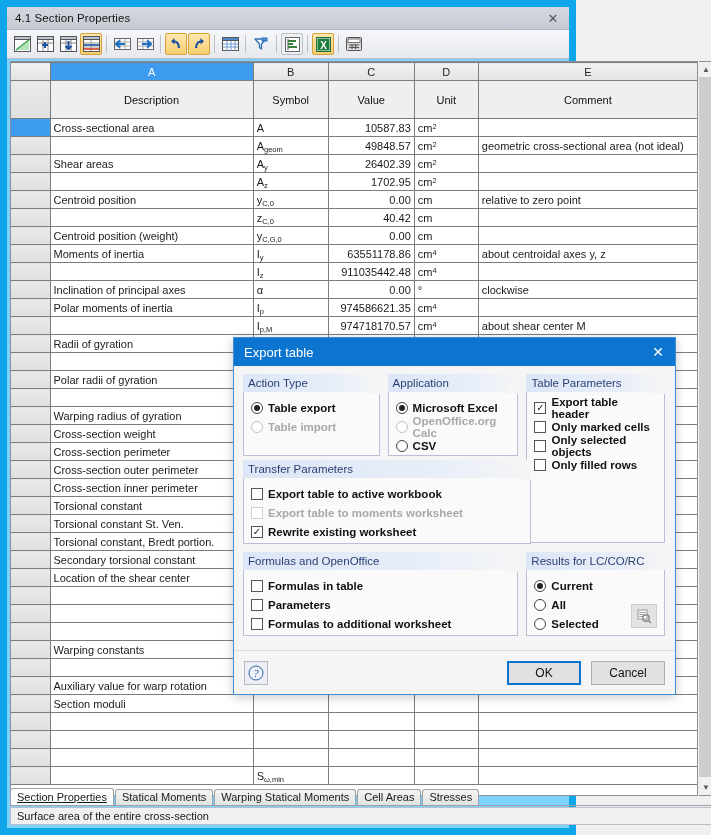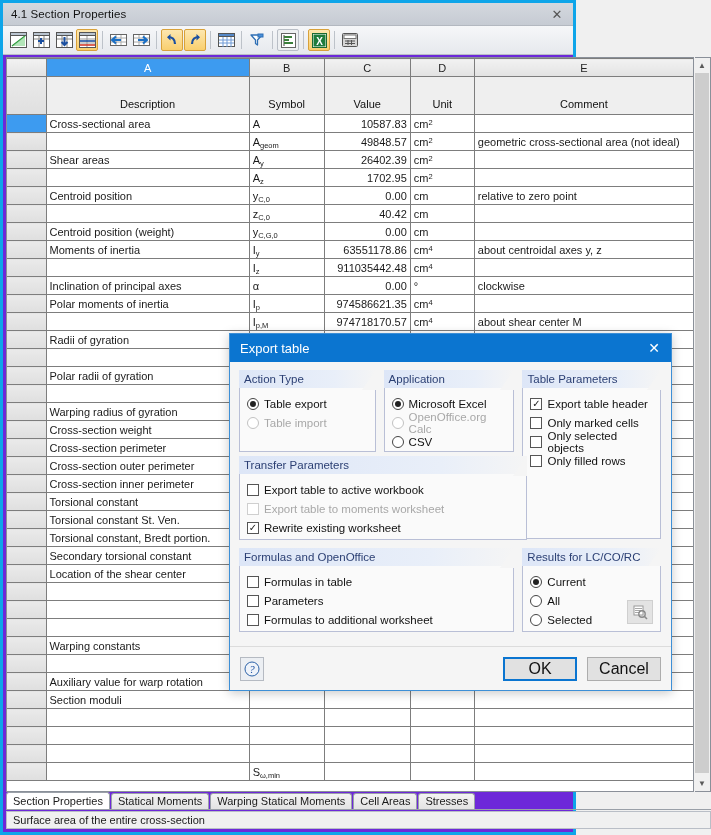--- a/index.html
+++ b/index.html
@@ -4,21 +4,21 @@
 <style>
   html,body{margin:0;padding:0;}
   body{
     width:711px;height:835px;overflow:hidden;
     font-family:"Liberation Sans","DejaVu Sans",sans-serif;
     font-size:11px;color:#1a1a1a;
     background:#f0f0f0;
   }
   .app{
     position:relative;width:576px;height:835px;box-sizing:border-box;
-    border:3px solid #0ea5e9;background:#6d28d9;
+    border:7px solid #0ea5e9;background:#7dd3fc;
   }
 
   
   .titlebar{
     height:22px;background:linear-gradient(to bottom,#d4d8de 0%,#c6cbd3 100%);
     border-bottom:1px solid #b3b8c0;
     display:flex;align-items:center;padding:0 4px 0 8px;
     font-size:11.5px;color:#141414;
   }
   .titlebar .ttl{flex:1;letter-spacing:.1px;}
@@ -59,21 +59,21 @@
     border-top:1px solid #7d7d7d;
   }
   th.colh.sel{background:#3d9bf0;color:#fff;}
   td.rowh{
     background:linear-gradient(to bottom,#eaeaea,#dfdfdf);
     border-right:1px solid #7d7d7d;
   }
   td.rowh.sel{background:#3d9bf0;}
   tr.hdr td{
     background:#efefef;text-align:center;height:38px;vertical-align:bottom;
-    padding-bottom:4px;color:#111;
+    padding-bottom:12px;color:#111;
   }
   tr.hdr td.rowh{background:linear-gradient(to bottom,#eaeaea,#dfdfdf);}
   .c-desc{text-align:left;}
   .c-sym{text-align:left;}
   .c-val{text-align:right;padding-right:4px;}
   .c-unit{text-align:left;}
   .c-com{text-align:left;margin-top:23px;}
   sub{font-size:7.5px;vertical-align:baseline;position:relative;top:2px;}
   sup{font-size:7.5px;vertical-align:baseline;position:relative;top:-3px;}
 
@@ -92,21 +92,21 @@
     position:absolute;left:3px;bottom:22px;width:705px;height:17px;
     display:flex;align-items:flex-end;gap:1px;
     border-bottom:1px solid #9aa0a8;
   }
   .tab{
     height:16px;line-height:15px;padding:0 6px;font-size:11px;
     background:linear-gradient(to bottom,#f4f4f4,#e3e3e3);
     border:1px solid #9aa0a8;border-bottom:none;
     border-radius:3px 3px 0 0;box-sizing:border-box;color:#1a1a1a;
   }
-  .tab.active{background:#ffffff;height:17px;line-height:16px;}
+  .tab.active{background:#ffffff;height:17px;line-height:16px;text-decoration:underline;}
 
   
   .statusbar{
     position:absolute;left:3px;bottom:3px;width:705px;height:18px;
     background:#f0f0f0;border:1px solid #b9bec6;box-sizing:border-box;
     display:flex;align-items:center;padding:0 6px;font-size:11px;color:#1a1a1a;
   }
 
   
   .dlg{
@@ -130,21 +130,21 @@
   }
   .gbox-h::after{
     content:"";position:absolute;right:0;top:0;border-style:solid;
     border-width:0 0 20px 14px;border-color:transparent transparent #f5f5f5 transparent;
   }
   .gbox-b{
     border:1px solid #b9bfd6;border-top:none;background:#fafafa;
     padding:6px 6px 6px 7px;box-sizing:border-box;
   }
 
-  .row{display:flex;align-items:center;height:19px;font-size:11.5px;color:#111;}
+  .row{display:flex;align-items:center;height:19px;font-size:11.5px;color:#111;font-weight:bold;}
   .row.dis{color:#a8a8a8;}
   .radio{
     width:12px;height:12px;border-radius:50%;border:1.5px solid #444;
     box-sizing:border-box;margin-right:5px;background:#fff;flex:none;
     display:flex;align-items:center;justify-content:center;
   }
   .radio.on::after{content:"";width:6px;height:6px;border-radius:50%;background:#222;}
   .radio.dis{border-color:#c2c2c2;}
   .chk{
     width:12px;height:12px;border:1px solid #555;background:#fff;
@@ -170,21 +170,21 @@
     position:absolute;left:0;right:0;bottom:0;height:44px;
     border-top:1px solid #dcdcdc;display:flex;align-items:center;
     padding:0 10px;box-sizing:border-box;
   }
   .helpbtn{
     width:24px;height:24px;background:#eceff3;border:1px solid #b5bac2;
     display:flex;align-items:center;justify-content:center;box-sizing:border-box;
   }
   .foot-sp{flex:1;}
   .dbtn{
-    width:74px;height:24px;font-size:16px;background:#e1e1e1;
+    width:74px;height:24px;font-size:12px;background:#e1e1e1;
     border:1px solid #adadad;box-sizing:border-box;color:#111;
     display:flex;align-items:center;justify-content:center;margin-left:10px;
   }
   .dbtn.def{border:2px solid #0b75d0;}
 </style>
 </head>
 <body>
 
 <div class="app">
 

